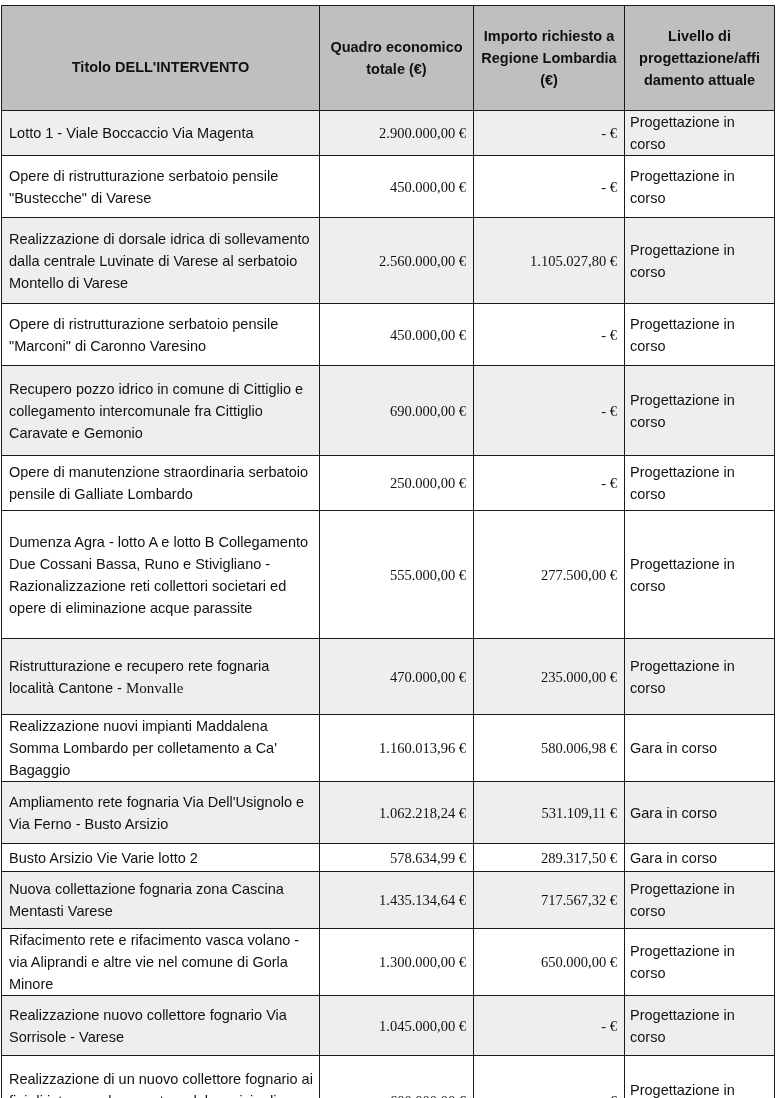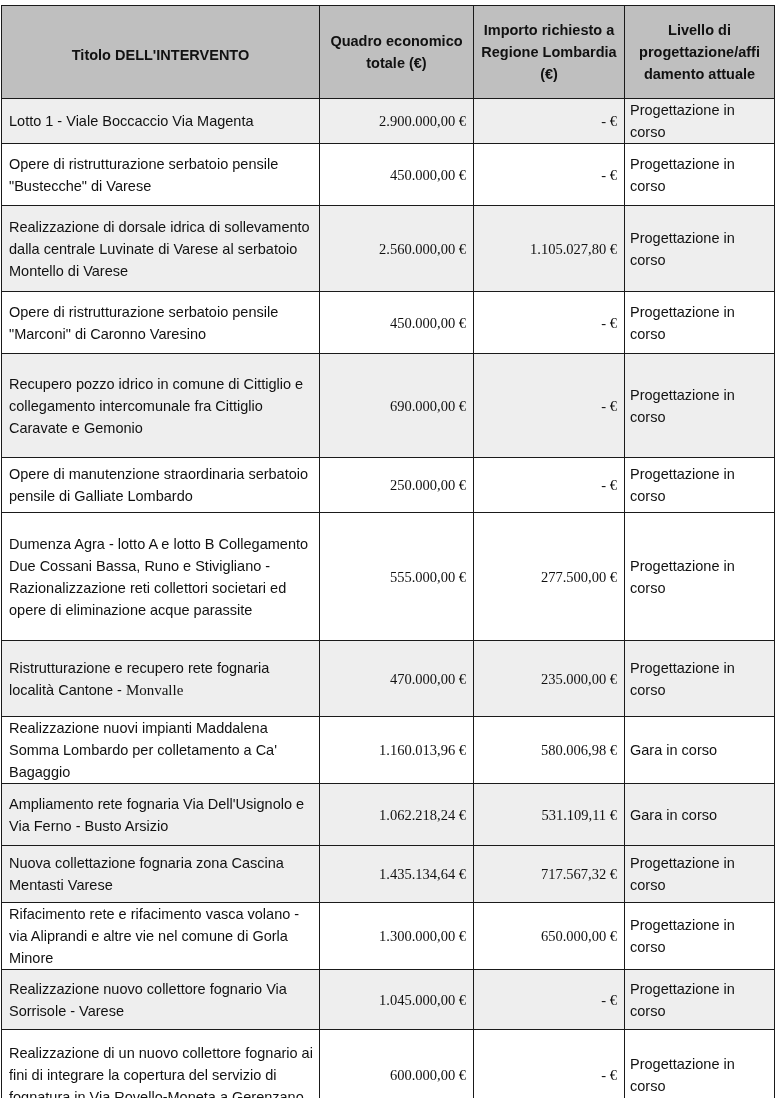--- a/index.html
+++ b/index.html
@@ -40,21 +40,21 @@
     }
     thead th {
       background: #bfbfbf;
       font-weight: bold;
       text-align: center;
       height: 86px;
       padding: 0 4px;
       color: #111;
     }
     thead th.title-h {
-      padding-top: 6px;
+      padding-top: 18px;
     }
     tbody tr.alt td { background: #eeeeee; }
     tbody tr.plain td { background: #ffffff; }
     td.title {
       text-align: left;
       padding-left: 7px;
     }
     td.num {
       text-align: right;
       padding-right: 7px;
@@ -108,21 +108,21 @@
         <td class="num">2.560.000,00 €</td>
         <td class="num">1.105.027,80 €</td>
         <td class="status">Progettazione in corso</td>
       </tr>
       <tr class="plain" style="height:62px">
         <td class="title">Opere di ristrutturazione serbatoio pensile "Marconi" di Caronno Varesino</td>
         <td class="num">450.000,00 €</td>
         <td class="num">- €</td>
         <td class="status">Progettazione in corso</td>
       </tr>
-      <tr class="alt" style="height:104px">
+      <tr class="alt" style="height:90px">
         <td class="title">Recupero pozzo idrico in comune di Cittiglio e collegamento intercomunale fra Cittiglio Caravate e Gemonio</td>
         <td class="num">690.000,00 €</td>
         <td class="num">- €</td>
         <td class="status">Progettazione in corso</td>
       </tr>
       <tr class="plain" style="height:55px">
         <td class="title">Opere di manutenzione straordinaria serbatoio pensile di Galliate Lombardo</td>
         <td class="num">250.000,00 €</td>
         <td class="num">- €</td>
         <td class="status">Progettazione in corso</td>
@@ -144,20 +144,26 @@
         <td class="num">1.160.013,96 €</td>
         <td class="num">580.006,98 €</td>
         <td class="status">Gara in corso</td>
       </tr>
       <tr class="alt" style="height:62px">
         <td class="title">Ampliamento rete fognaria Via Dell'Usignolo e Via Ferno - Busto Arsizio</td>
         <td class="num">1.062.218,24 €</td>
         <td class="num">531.109,11 €</td>
         <td class="status">Gara in corso</td>
       </tr>
+      <tr class="plain" style="height:28px">
+        <td class="title">Busto Arsizio Vie Varie lotto 2</td>
+        <td class="num">578.634,99 €</td>
+        <td class="num">289.317,50 €</td>
+        <td class="status">Gara in corso</td>
+      </tr>
       <tr class="alt" style="height:57px">
         <td class="title">Nuova collettazione fognaria zona Cascina Mentasti Varese</td>
         <td class="num">1.435.134,64 €</td>
         <td class="num">717.567,32 €</td>
         <td class="status">Progettazione in corso</td>
       </tr>
       <tr class="plain" style="height:67px">
         <td class="title">Rifacimento rete e rifacimento vasca volano - via Aliprandi e altre vie nel comune di Gorla Minore</td>
         <td class="num">1.300.000,00 €</td>
         <td class="num">650.000,00 €</td>

